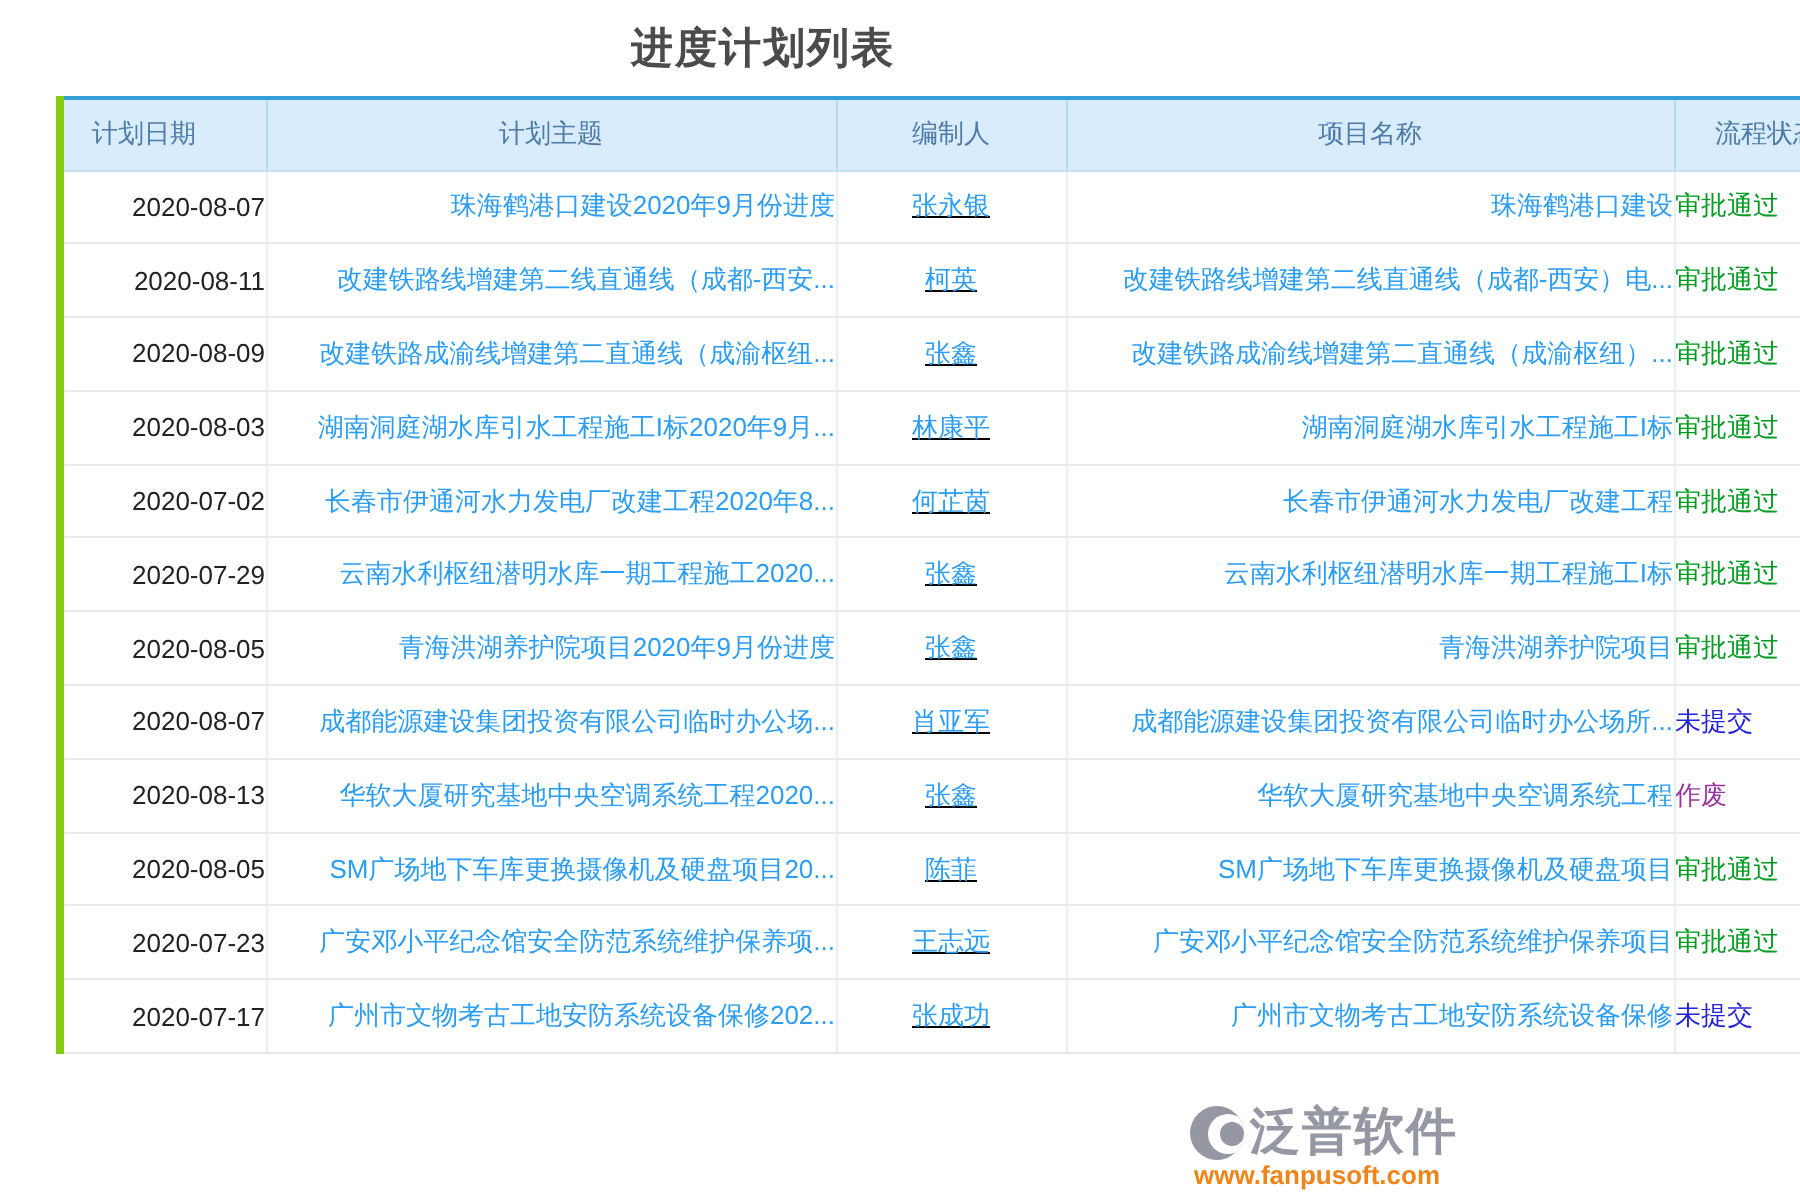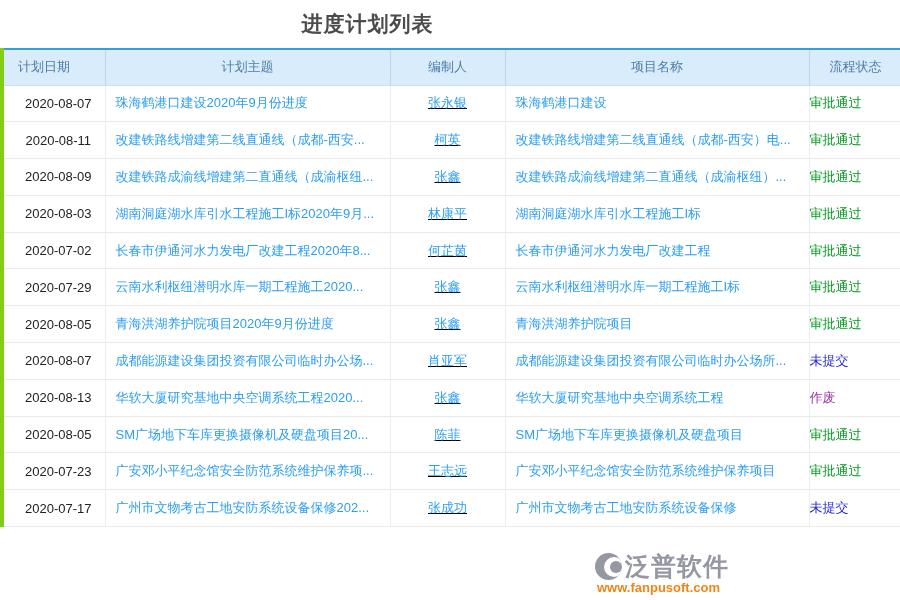--- a/index.html
+++ b/index.html
@@ -1,21 +1,21 @@
 <!DOCTYPE html>
 <html style="--link: #2b9df3; --header-bg: #d9ecfb; --header-text: #4d7ba8; --top-border: #359fd9;"><head>
 <meta charset="utf-8">
 <style>
   * { margin: 0; padding: 0; box-sizing: border-box; }
   html, body {
     width: 900px; height: 600px; overflow: hidden;
     background: #ffffff;
     font-family: "Liberation Sans", "DejaVu Sans", sans-serif;
   }
-  .page { position: relative; width: 735px; height: 600px; }
+  .page { position: relative; width: 735px; height: 600px; padding-left: 28px; }
 
   .title-bar {
     height: 48px; display: flex; align-items: center; justify-content: center;
   }
   .page-title {
     font-size: 21px; font-weight: bold; color: #4b4b4b; letter-spacing: 1px;
   }
 
   table.plan-table {
     width: 900px; border-collapse: collapse; table-layout: fixed;
@@ -38,22 +38,22 @@
 
   .plan-table td {
     height: 36.8px; font-size: 13px; background: #ffffff;
     border-right: 1px solid #e7eef4;
     border-bottom: 1px solid #e9e9e9;
     white-space: nowrap; overflow: hidden;
     vertical-align: middle;
   }
   .plan-table td:last-child { border-right: none; }
 
-  td.col-date { text-align: center; padding-left: 8px; color: #222222; }
-  td.col-subject, td.col-project { text-align: left; padding-left: 10px; }
+  td.col-date { text-align: right; padding-left: 8px; color: #222222; }
+  td.col-subject, td.col-project { text-align: right; padding-left: 10px; }
   td.col-compiler { text-align: center; text-decoration: underline; }
   td.col-status { text-align: left; position: relative; z-index: 6; }
 
   .link { color: var(--link, #2b9df3); cursor: pointer; text-decoration: none; }
 
   .watermark {
     position: absolute; right: 6px; bottom: 6px; z-index: 5;
     text-align: center; pointer-events: none; line-height: 1;
   }
   .wm-row { display: flex; align-items: center; }

